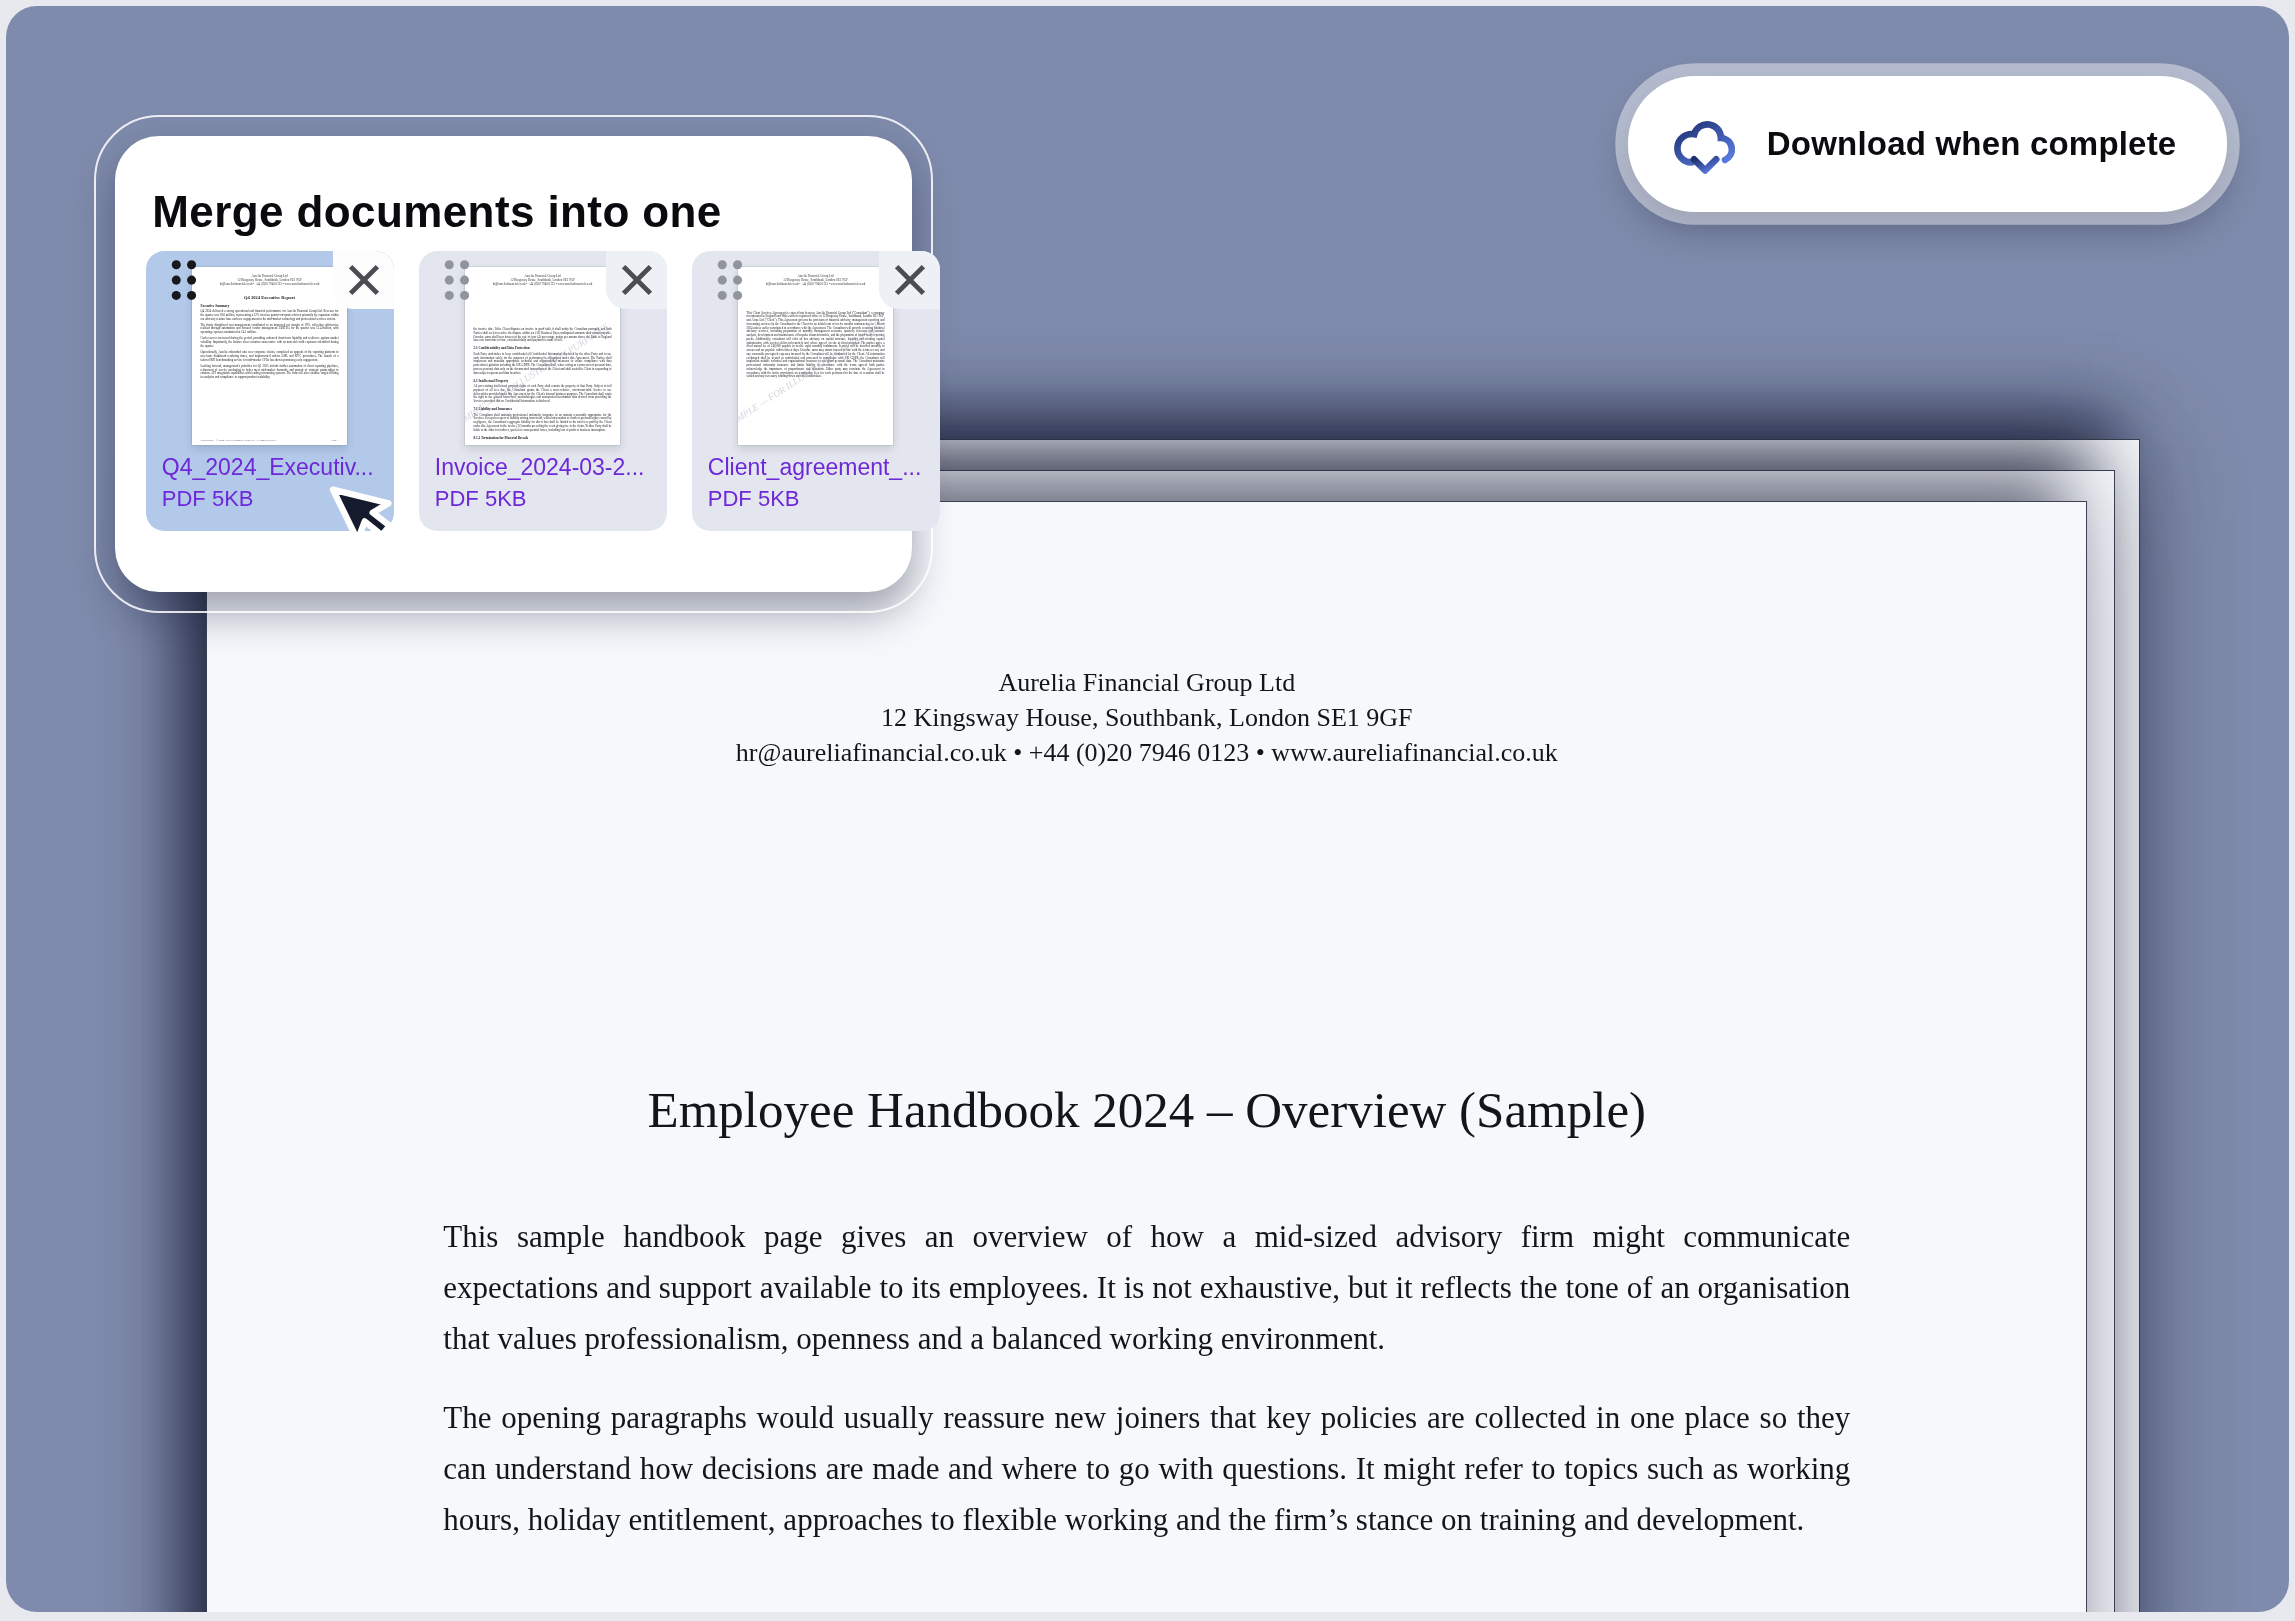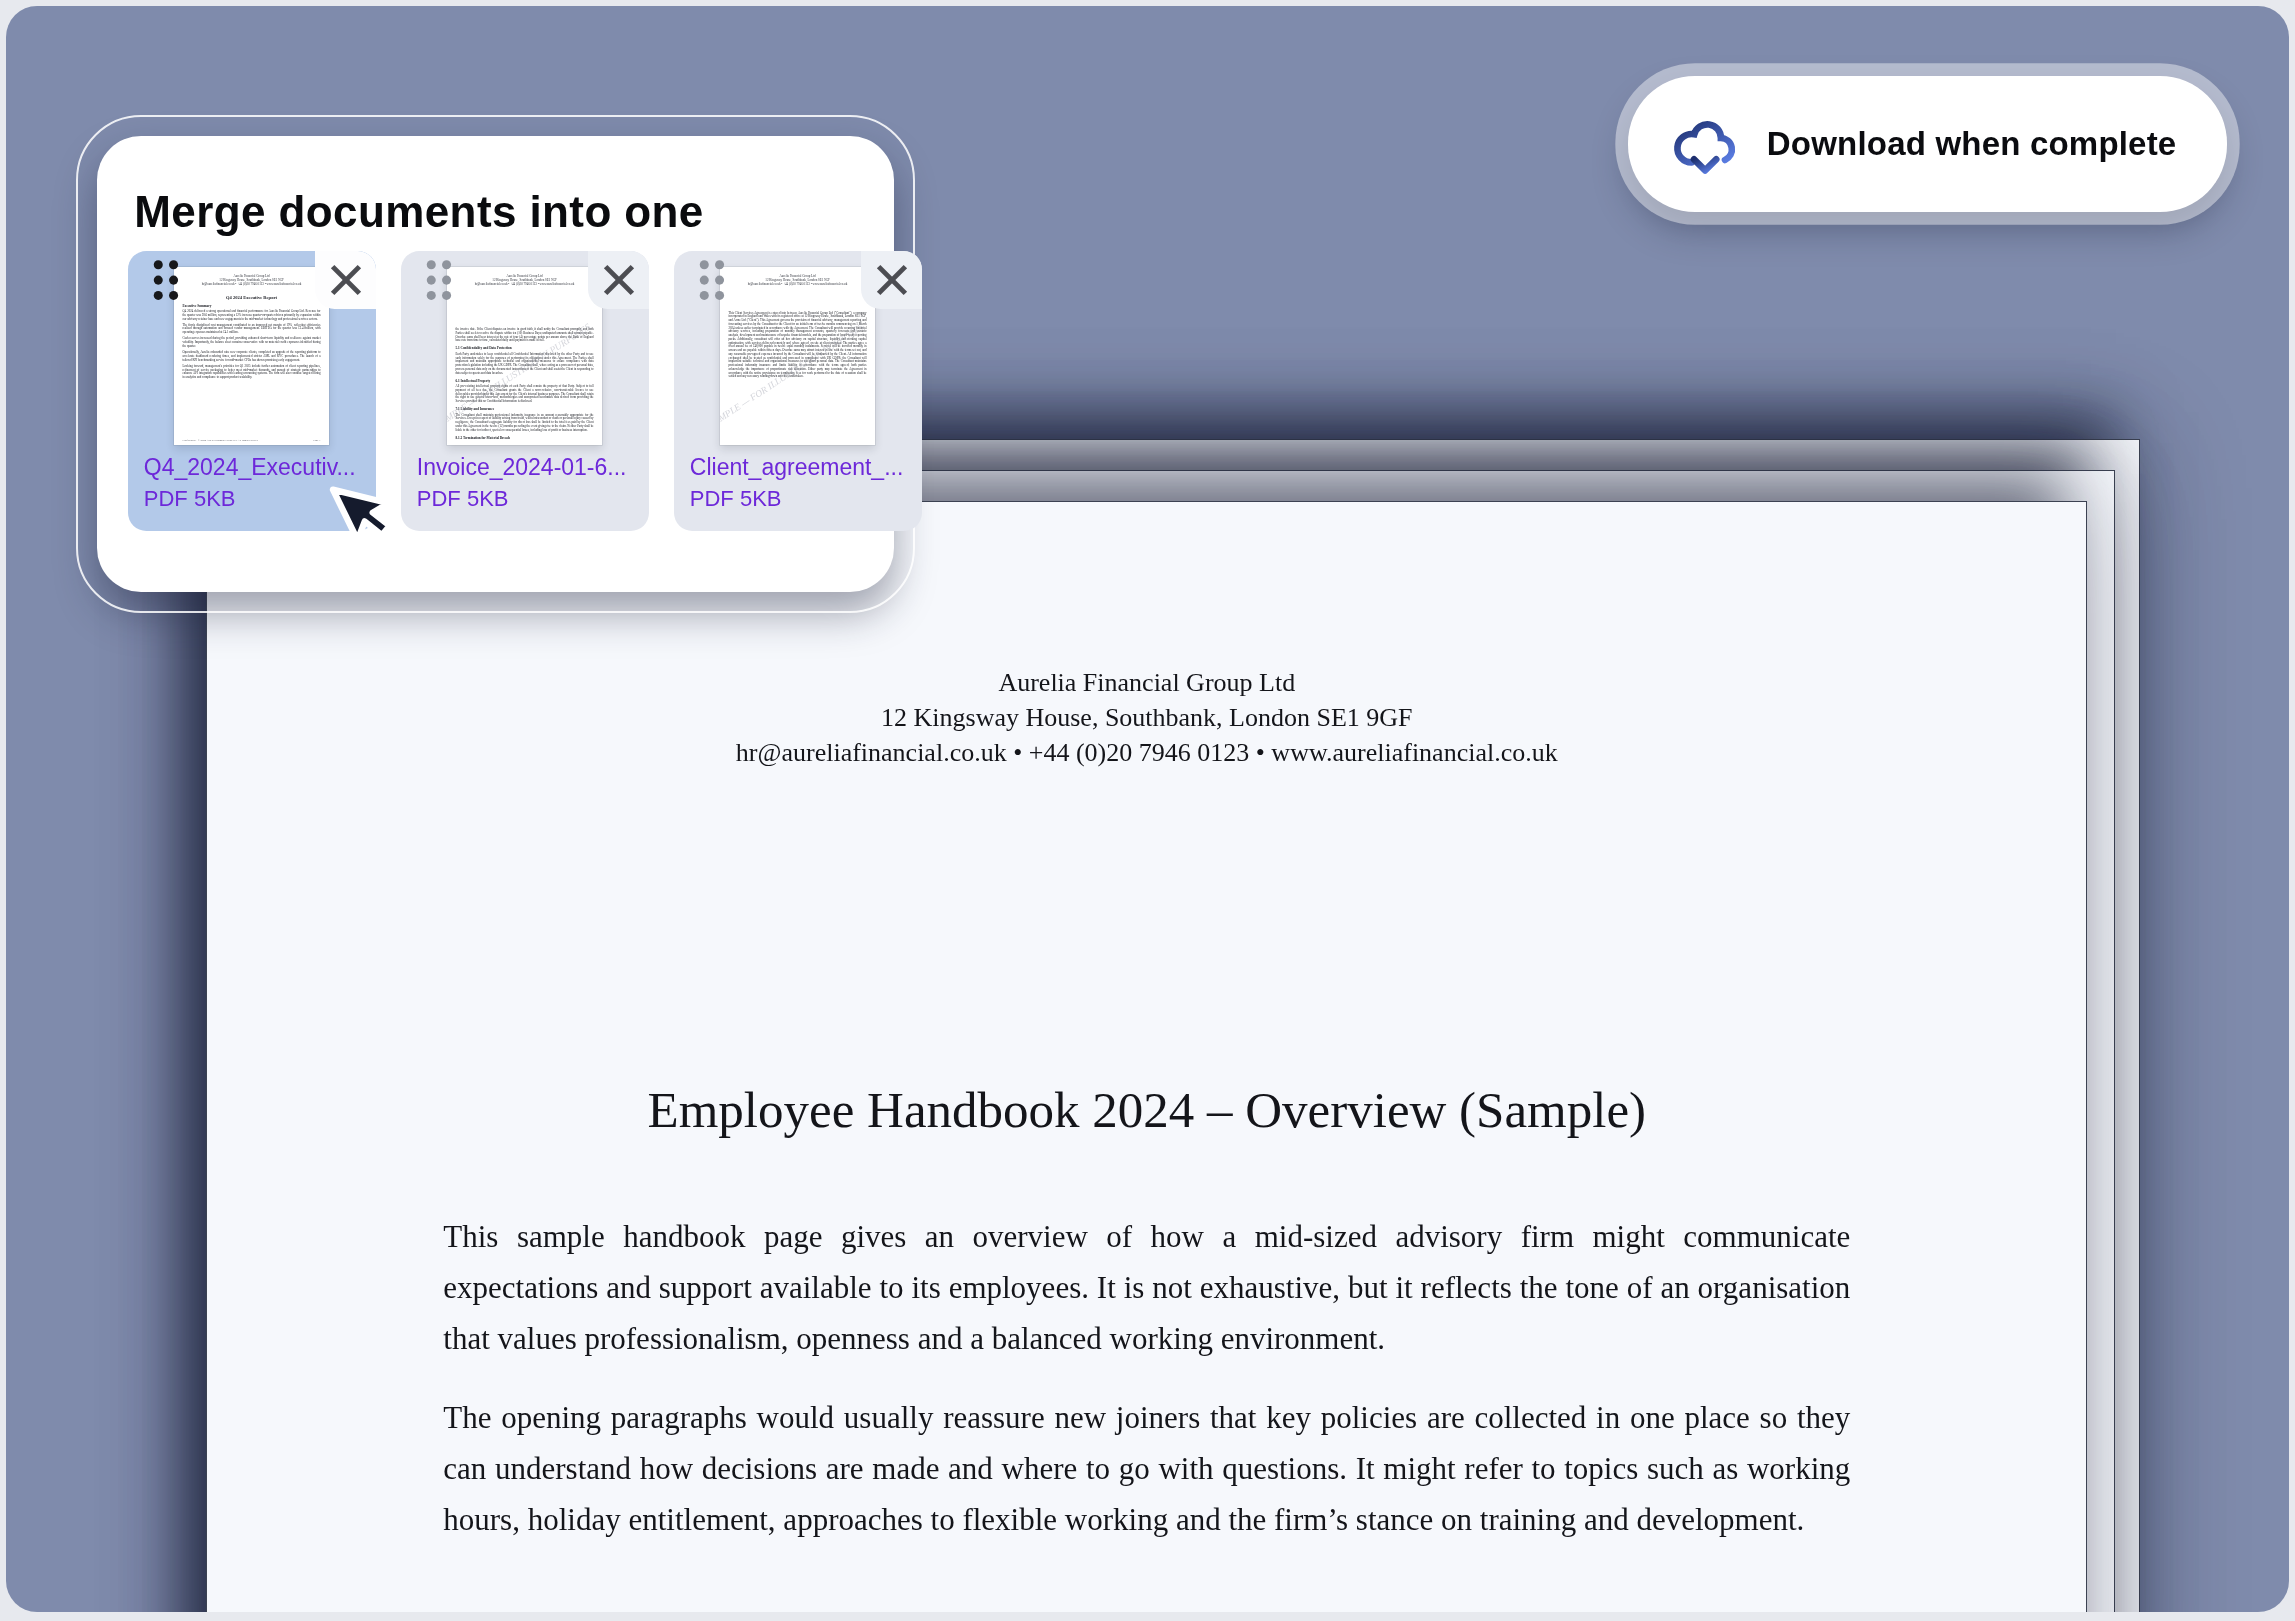--- a/index.html
+++ b/index.html
@@ -33,21 +33,21 @@
     font-family:"Liberation Serif", serif;
     color:#14151a;
   }
   .doc-header { margin-top:163px; text-align:center; font-size:26px; line-height:35px; }
   .doc-title  { margin-top:311px; text-align:center; font-size:51px; line-height:58px; }
   .doc-para   { margin-top:72px; font-size:31px; line-height:51px; text-align:justify; }
   .doc-para + .doc-para { margin-top:28px; }
 
   
   #merge-panel {
-    position:absolute; left:91px; top:130px; width:797px; height:456px;
+    position:absolute; left:109px; top:130px; width:797px; height:456px;
     background:#ffffff; border-radius:44px;
     box-shadow:0 21px 42px rgba(26,31,54,.40);
     z-index:10;
   }
   #merge-panel::before {
     content:""; position:absolute; inset:-21px;
     border:2.1px solid rgba(255,255,255,.85);
     border-radius:65px; pointer-events:none;
   }
   #panel-title {
@@ -216,21 +216,21 @@
             <circle class="dot" cx="31" cy="36" r="6.5"></circle>
           <circle class="dot" cx="9" cy="58" r="6.5"></circle>
             <circle class="dot" cx="31" cy="58" r="6.5"></circle>
         </svg>
         <div class="card-notch">
           <svg class="close-btn" viewBox="0 0 54 54">
             <line x1="8" y1="8" x2="46" y2="46" stroke="#4c4d52" stroke-width="7"></line>
             <line x1="46" y1="8" x2="8" y2="46" stroke="#4c4d52" stroke-width="7"></line>
           </svg>
         </div>
-        <div class="doc-name">Invoice_2024-01-6...</div>
+        <div class="doc-name">Invoice_2024-03-2...</div>
         <div class="doc-meta">PDF 5KB</div>
       </div>
 
       <div class="doc-card">
         <div class="thumb-page">
           <div class="thumb-inner">
             <div class="t-header">
               <div>Aurelia Financial Group Ltd</div>
               <div>12 Kingsway House, Southbank, London SE1 9GF</div>
               <div>hr@aureliafinancial.co.uk  •  +44 (0)20 7946 0123  •  www.aureliafinancial.co.uk</div>

